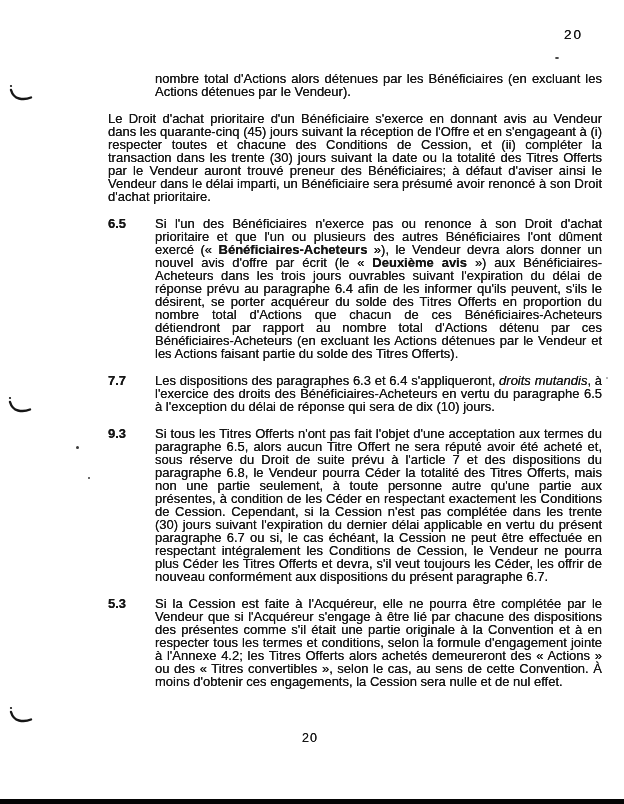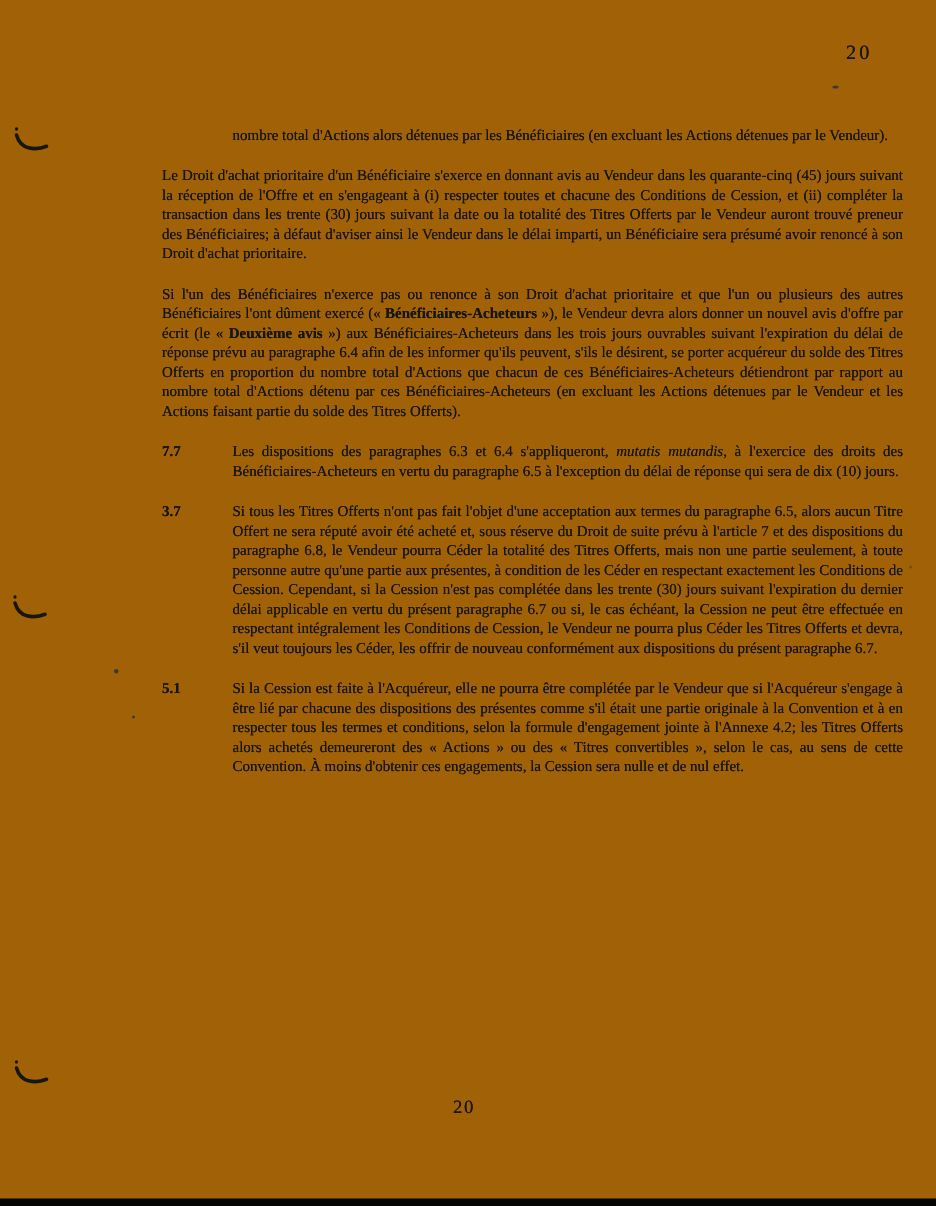--- a/index.html
+++ b/index.html
@@ -1,38 +1,38 @@
 <!DOCTYPE html>
 <html lang="fr"><head>
 <meta charset="utf-8">
 <style>
   html,body{margin:0;padding:0;background:#e8e8e8;}
   .page{
     position:relative;
     width:624px;height:804px;
-    background:#a16207;
+    background:#ffffff;
     overflow:hidden;
-    font-family:Liberation Serif, serif;
+    font-family:Liberation Sans, sans-serif;
     color:#161616;
   }
   
   .pn-top{
     position:absolute;top:27px;left:564px;
     font-size:13.5px;letter-spacing:2px;
     text-shadow:0 0 .4px #161616;
   }
   .pn-bottom{
     position:absolute;top:731px;left:302px;
     font-size:12.5px;letter-spacing:1px;
     text-shadow:0 0 .4px #161616;
   }
   
   .content{
-    position:absolute;top:84px;left:108px;width:494px;
-    font-size:10px;line-height:13px;
+    position:absolute;top:72px;left:108px;width:494px;
+    font-size:13px;line-height:13px;
   }
   .para{display:flex;margin:0 0 14px 0;}
   .para-num{
     flex:0 0 47px;
     font-weight:bold;
     text-shadow:0 0 .35px #161616;
   }
   .para-body{
     flex:1 1 auto;
     text-align:justify;
@@ -65,32 +65,33 @@
 
   <div class="content" id="paragraphs">
       <div class="para">
         <span class="para-num"></span>
         <div class="para-body"><span>nombre total d'Actions alors détenues par les Bénéficiaires (en excluant les Actions détenues par le Vendeur).</span></div>
       </div>
       <div class="para">
         <div class="para-body"><span>Le Droit d'achat prioritaire d'un Bénéficiaire s'exerce en donnant avis au Vendeur dans les quarante-cinq (45) jours suivant la réception de l'Offre et en s'engageant à (i) respecter toutes et chacune des Conditions de Cession, et (ii) compléter la transaction dans les trente (30) jours suivant la date ou la totalité des Titres Offerts par le Vendeur auront trouvé preneur des Bénéficiaires; à défaut d'aviser ainsi le Vendeur dans le délai imparti, un Bénéficiaire sera présumé avoir renoncé à son Droit d'achat prioritaire.</span></div>
       </div>
       <div class="para">
+        <span class="para-num">6.5</span>
         <div class="para-body"><span>Si l'un des Bénéficiaires n'exerce pas ou renonce à son Droit d'achat prioritaire et que l'un ou plusieurs des autres Bénéficiaires l'ont dûment exercé (« </span><b>Bénéficiaires-Acheteurs</b><span> »), le Vendeur devra alors donner un nouvel avis d'offre par écrit (le « </span><b>Deuxième avis</b><span> ») aux Bénéficiaires-Acheteurs dans les trois jours ouvrables suivant l'expiration du délai de réponse prévu au paragraphe 6.4 afin de les informer qu'ils peuvent, s'ils le désirent, se porter acquéreur du solde des Titres Offerts en proportion du nombre total d'Actions que chacun de ces Bénéficiaires-Acheteurs détiendront par rapport au nombre total d'Actions détenu par ces Bénéficiaires-Acheteurs (en excluant les Actions détenues par le Vendeur et les Actions faisant partie du solde des Titres Offerts).</span></div>
       </div>
       <div class="para">
         <span class="para-num">7.7</span>
-        <div class="para-body"><span>Les dispositions des paragraphes 6.3 et 6.4 s'appliqueront, </span><i>mutatis mutandis</i><span>, à l'exercice des droits des Bénéficiaires-Acheteurs en vertu du paragraphe 6.5 à l'exception du délai de réponse qui sera de dix (10) jours.</span></div>
+        <div class="para-body"><span>Les dispositions des paragraphes 6.3 et 6.4 s'appliqueront, </span><i>droits mutandis</i><span>, à l'exercice des droits des Bénéficiaires-Acheteurs en vertu du paragraphe 6.5 à l'exception du délai de réponse qui sera de dix (10) jours.</span></div>
       </div>
       <div class="para">
-        <span class="para-num">3.7</span>
+        <span class="para-num">9.3</span>
         <div class="para-body"><span>Si tous les Titres Offerts n'ont pas fait l'objet d'une acceptation aux termes du paragraphe 6.5, alors aucun Titre Offert ne sera réputé avoir été acheté et, sous réserve du Droit de suite prévu à l'article 7 et des dispositions du paragraphe 6.8, le Vendeur pourra Céder la totalité des Titres Offerts, mais non une partie seulement, à toute personne autre qu'une partie aux présentes, à condition de les Céder en respectant exactement les Conditions de Cession. Cependant, si la Cession n'est pas complétée dans les trente (30) jours suivant l'expiration du dernier délai applicable en vertu du présent paragraphe 6.7 ou si, le cas échéant, la Cession ne peut être effectuée en respectant intégralement les Conditions de Cession, le Vendeur ne pourra plus Céder les Titres Offerts et devra, s'il veut toujours les Céder, les offrir de nouveau conformément aux dispositions du présent paragraphe 6.7.</span></div>
       </div>
       <div class="para">
-        <span class="para-num">5.1</span>
+        <span class="para-num">5.3</span>
         <div class="para-body"><span>Si la Cession est faite à l'Acquéreur, elle ne pourra être complétée par le Vendeur que si l'Acquéreur s'engage à être lié par chacune des dispositions des présentes comme s'il était une partie originale à la Convention et à en respecter tous les termes et conditions, selon la formule d'engagement jointe à l'Annexe 4.2; les Titres Offerts alors achetés demeureront des « Actions » ou des « Titres convertibles », selon le cas, au sens de cette Convention. À moins d'obtenir ces engagements, la Cession sera nulle et de nul effet.</span></div>
       </div>
     </div>
 
   <div class="pn-bottom">20</div>
 
   <span class="pen-mark mark-1">
     <svg viewBox="0 0 26 18">
         <circle cx="3" cy="2" r="1.1" fill="#161616"></circle>
         <path d="M3,6 Q5,13 11,14.5 Q17,16 23,13.5" fill="none" stroke="#161616" stroke-width="2.4" stroke-linecap="round"></path>

